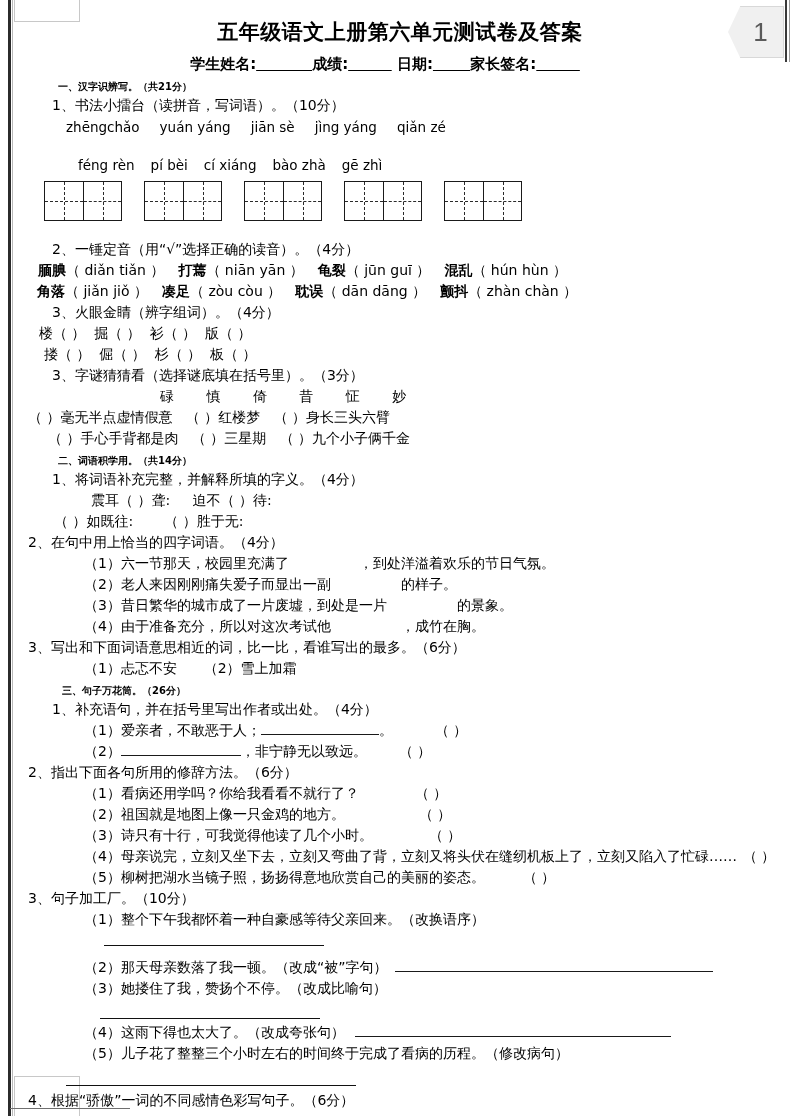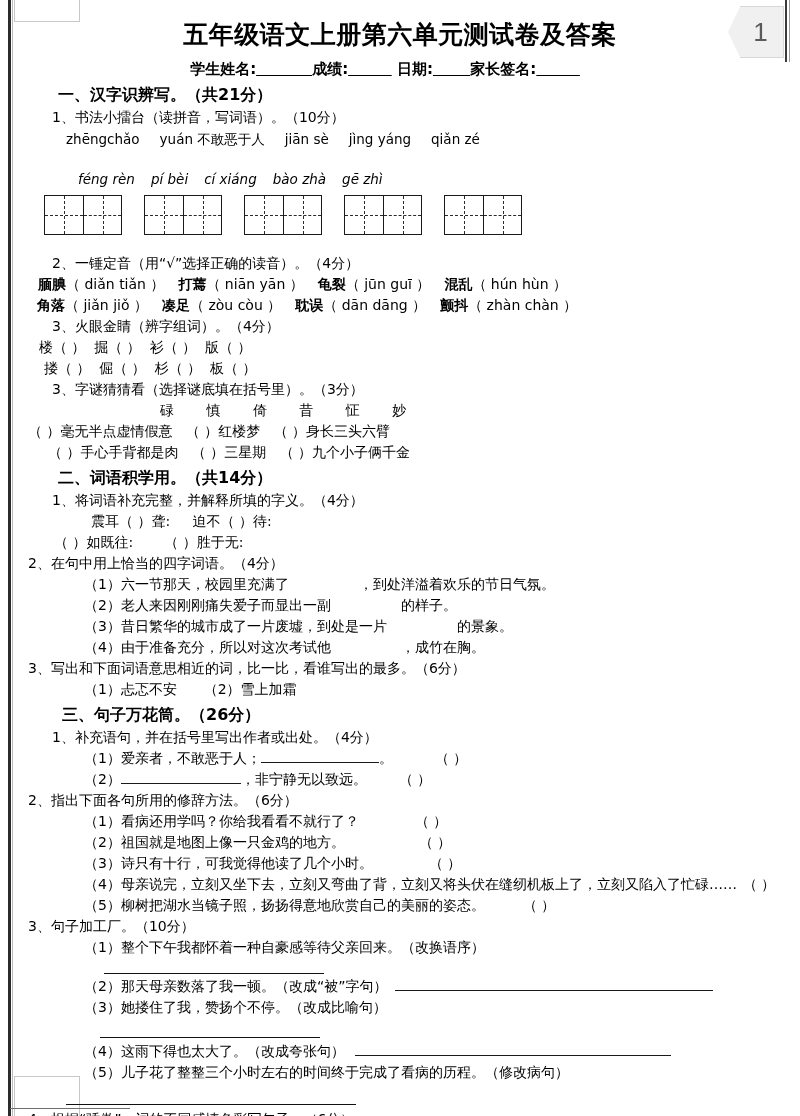--- a/index.html
+++ b/index.html
@@ -87,37 +87,37 @@
   }
 
   .content {
     position: absolute;
     left: 0; top: 0;
     width: 800px;
   }
 
   .title {
     text-align: center;
-    font-size: 25px;
+    font-size: 21px;
     font-weight: bold;
     letter-spacing: 0.5px;
     margin: 18px 0 0 0;
   }
   .info-line {
     text-align: center;
     font-size: 15px;
     font-weight: bold;
     margin-top: 9px;
     padding-right: 30px;
     white-space: nowrap;
   }
   .u { text-decoration: underline; letter-spacing: 1px; }
 
   .sec-head {
-    font-size: 16px;
+    font-size: 10px;
     font-weight: bold;
     margin: 6px 8px 0 58px;
   }
   .q {
     font-size: 14px;
     margin: 3px 0 0 52px;
     white-space: nowrap;
   }
   .q-sub {
     font-size: 14px;
@@ -132,21 +132,20 @@
   .pinyin {
     font-size: 13.5px;
     margin: 4px 0 0 66px;
     white-space: nowrap;
   }
   .pinyin span { margin-right: 20px; }
   .pinyin2 {
     font-size: 13.5px;
     margin: 22px 0 0 78px;
     white-space: nowrap;
-    font-style: italic;
   }
   .pinyin2 span { margin-right: 16px; }
 
   
   .grid-row {
     margin: 8px 0 0 44px;
     display: flex;
     gap: 22px;
   }
   .tzg {
@@ -217,21 +216,21 @@
 
     <div class="info-line">
       <span>学生姓名:</span><span class="u">&nbsp;&nbsp;&nbsp;&nbsp;&nbsp;&nbsp;&nbsp;&nbsp;&nbsp;</span><span>成绩:</span><span class="u">&nbsp;&nbsp;&nbsp;&nbsp;&nbsp;&nbsp;&nbsp;</span>&nbsp;<span>日期:</span><span class="u">&nbsp;&nbsp;&nbsp;&nbsp;&nbsp;&nbsp;</span><span>家长签名:</span><span class="u">&nbsp;&nbsp;&nbsp;&nbsp;&nbsp;&nbsp;&nbsp;</span>
     </div>
 
     <div class="sec-head">一、汉字识辨写。（共21分）</div>
 
     <div class="q">1、书法小擂台（读拼音，写词语）。（10分）</div>
 
     <div class="pinyin">
-      <span>zhēngchǎo</span><span>yuán 不敢恶于人</span><span>jiān sè</span><span>jìng yáng</span><span>qiǎn zé</span>
+      <span>zhēngchǎo</span><span>yuán yáng</span><span>jiān sè</span><span>jìng yáng</span><span>qiǎn zé</span>
     </div>
 
     <div class="pinyin2">
       <span>féng rèn</span><span>pí bèi</span><span>cí xiáng</span><span>bào zhà</span><span>gē zhì</span>
     </div>
 
     <div class="grid-row">
       <div class="tzg">
           <div class="cell"></div>
           <div class="cell"></div>
@@ -331,21 +330,21 @@
     </div>
     <div class="q-sub">
       <span>（5）柳树把湖水当镜子照，扬扬得意地欣赏自己的美丽的姿态。</span><span class="sp" style="width:38px"></span><span>（        ）</span>
     </div>
 
     <div class="q-flush">3、句子加工厂。（10分）</div>
 
     <div class="q-sub">（1）整个下午我都怀着一种自豪感等待父亲回来。（改换语序）</div>
     <div class="answer-rule" style="width:220px; margin:16px 0 0 104px;"></div>
 
-    <div class="q-sub" style="margin-top:4px">
+    <div class="q-sub" style="margin-top:13px">
       <span>（2）那天母亲数落了我一顿。（改成“被”字句）</span><span class="blank-line" style="width:318px; margin-left:8px"></span>
     </div>
 
     <div class="q-sub">（3）她搂住了我，赞扬个不停。（改成比喻句）</div>
     <div class="answer-rule" style="width:220px; margin:20px 0 0 100px;"></div>
 
     <div class="q-sub" style="margin-top:5px">
       <span>（4）这雨下得也太大了。（改成夸张句）</span><span class="blank-line" style="width:316px; margin-left:10px"></span>
     </div>
 

